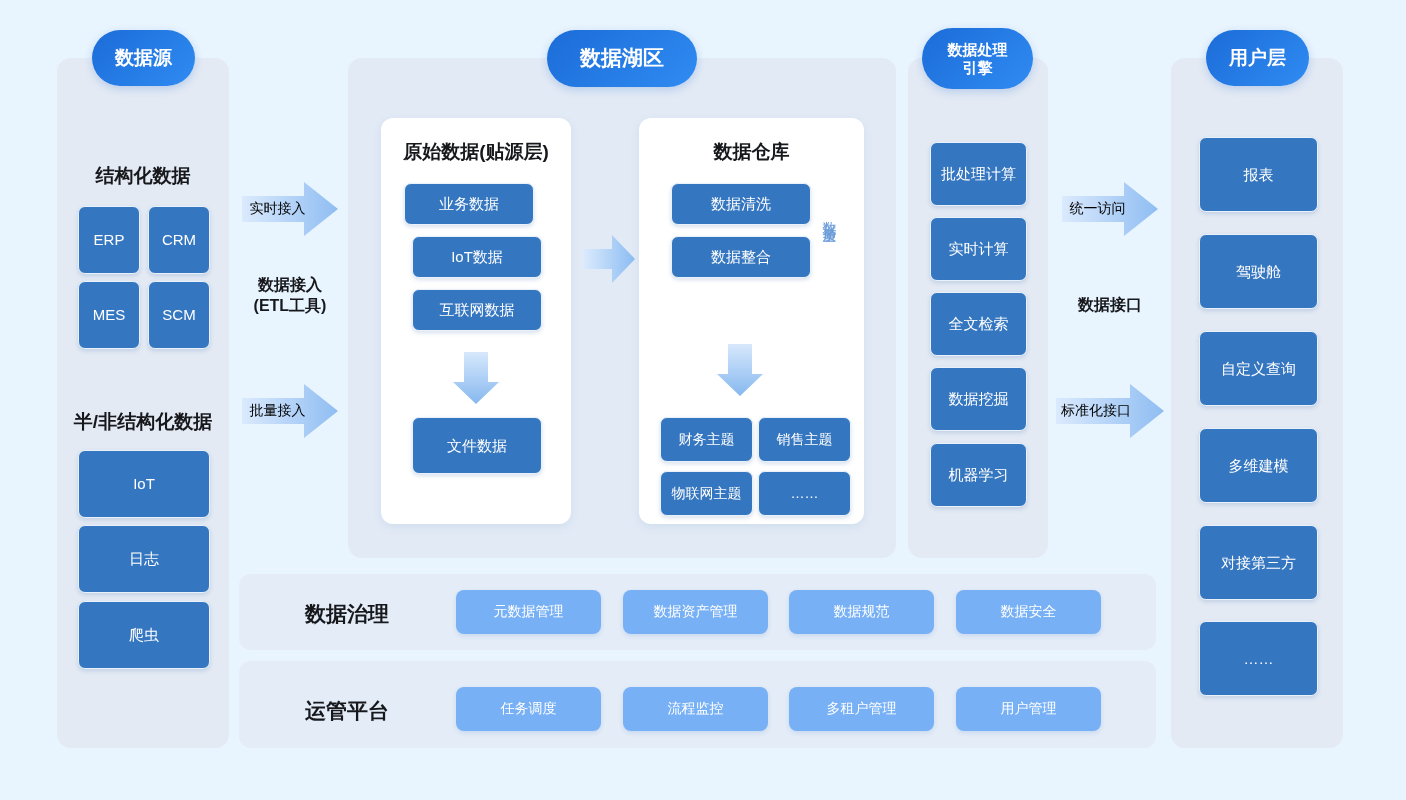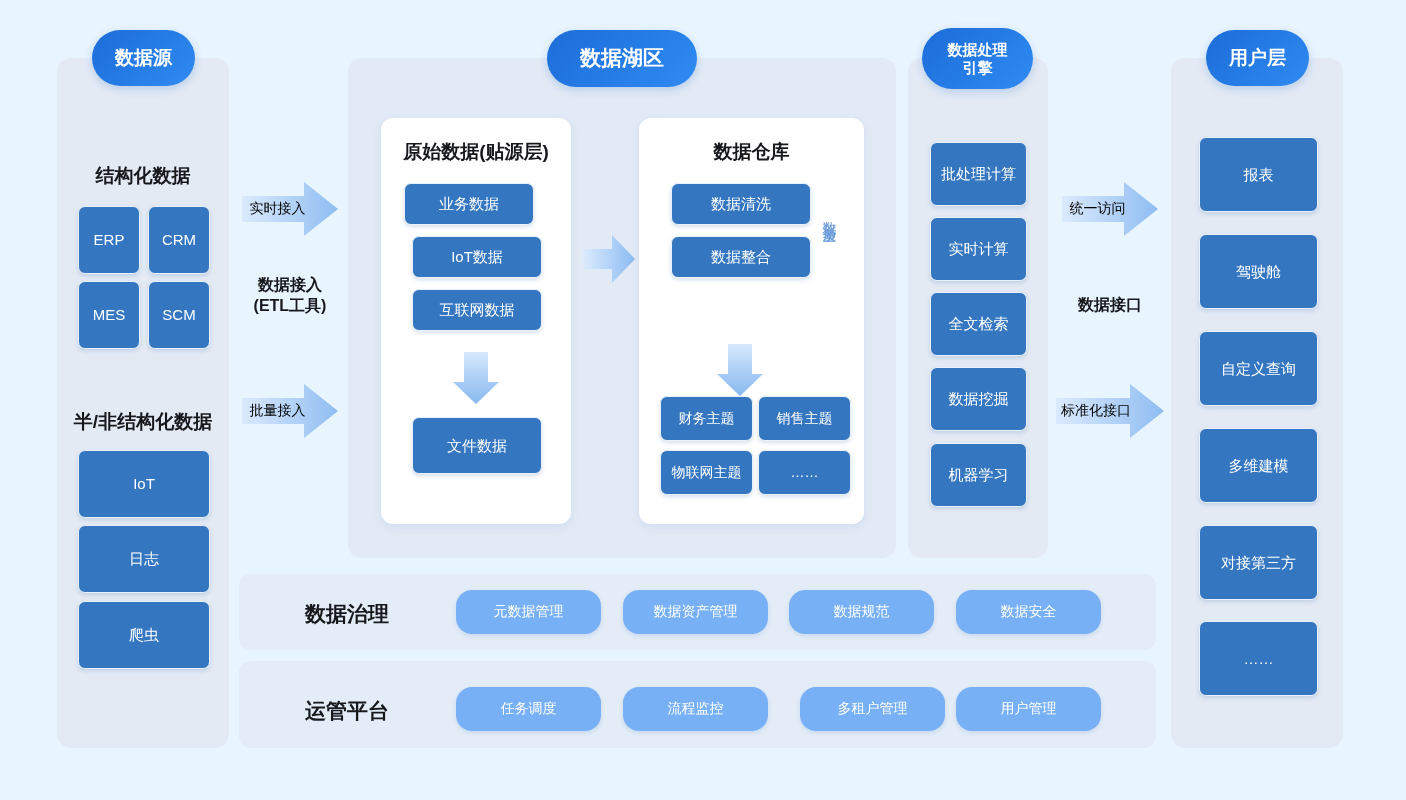--- a/index.html
+++ b/index.html
@@ -56,21 +56,21 @@
     border-radius: 7px;
     color: #fff;
     display: flex;
     align-items: center;
     justify-content: center;
     text-align: center;
     font-size: 15px;
     box-shadow: 0 2px 4px rgba(40,90,160,.18);
     line-height: 1.2;
   }
-  .bx.sm { font-size: 14px; }
+  .bx.sm { font-size: 14px; margin-top: 21px; }
   .bx.lt { font-size: 15px; }
 
   
   .hdr {
     position: absolute;
     font-weight: bold;
     color: #17181c;
     text-align: center;
     white-space: nowrap;
   }
@@ -133,21 +133,21 @@
   .band-title {
     position: absolute;
     font-weight: bold;
     font-size: 21px;
     color: #17181c;
     white-space: nowrap;
   }
   .chip {
     position: absolute;
     background: #77b0f5;
-    border-radius: 16px;
+    border-radius: 8px;
     color: #ffffff;
     display: flex;
     align-items: center;
     justify-content: center;
     font-size: 14px;
     box-shadow: 0 2px 4px rgba(60,120,200,.16);
   }
 </style>
 </head>
 <body>
@@ -412,20 +412,20 @@
   <div class="band" style="left:239px; top:661px; width:917px; height:87px;"></div>
   <div class="band-title" style="left:305px; top:697px;">
     <span>运管平台</span>
   </div>
   <div class="chip" style="left:456px; top:687px; width:145px; height:44px;">
     <span>任务调度</span>
   </div>
   <div class="chip" style="left:623px; top:687px; width:145px; height:44px;">
     <span>流程监控</span>
   </div>
-  <div class="chip" style="left:789px; top:687px; width:145px; height:44px;margin-left:11px;">
+  <div class="chip" style="left:789px; top:687px; width:145px; height:44px;">
     <span>多租户管理</span>
   </div>
   <div class="chip" style="left:956px; top:687px; width:145px; height:44px;">
     <span>用户管理</span>
   </div>
 
 </div>
 
 </body></html>

